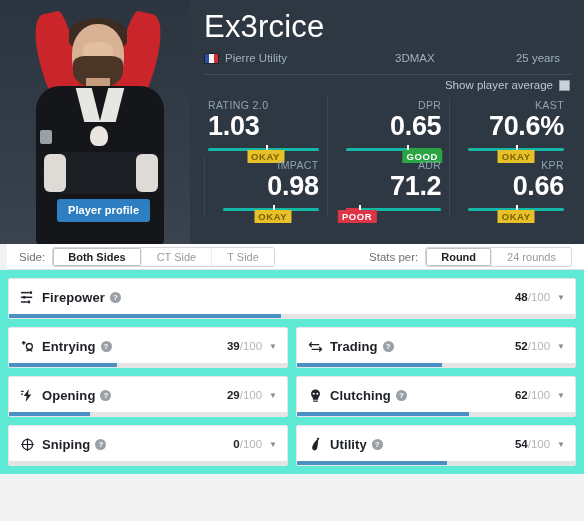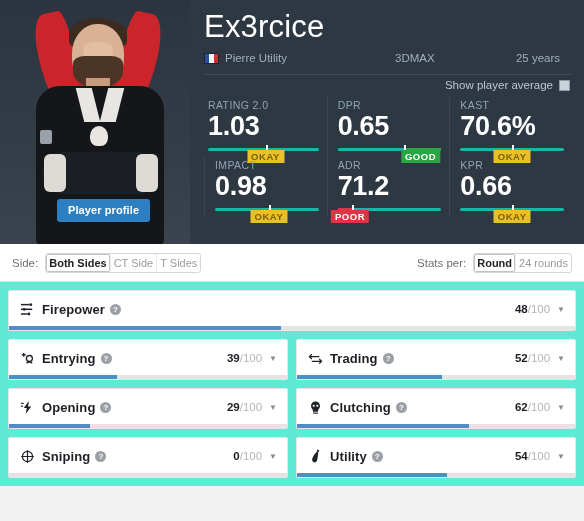--- a/index.html
+++ b/index.html
@@ -138,21 +138,21 @@
     border: 1px solid #8c99a5; cursor: pointer;
   }
 
   
   .stat-grid {
     display: grid;
     grid-template-columns: repeat(3,1fr);
     margin-top: 6px;
   }
   .stat-cell { position: relative; padding: 2px 8px 6px 4px; }
-  .stat-cell + .stat-cell { border-left: 1px solid #3c4651; padding-left: 10px; }
+  .stat-cell + .stat-cell { border-left: 1px solid #3c4651; padding-left: 18px; text-align: right; }
   .stat-label {
     color: #8fa3b3; font-size: 10.5px; letter-spacing: .4px;
   }
   .stat-value {
     color: #fff; font-size: 27px; font-weight: bold;
     line-height: 31px; letter-spacing: -.3px;
   }
   .stat-track {
     position: relative; height: 3px; background: #14b8a6;
     margin-top: 6px; border-radius: 2px;
@@ -166,32 +166,32 @@
     font-size: 9.5px; font-weight: bold; letter-spacing: .6px;
     padding: 1px 4px; color: #fff; transform: translateX(-50%);
     white-space: nowrap;
   }
   .b-okay { background: #e8c02a; color: #7a6200; }
   .b-good { background: #2aa544; }
   .b-poor { background: #dc3545; }
 
   
   .filter-bar {
-    height: 38px; background: #fff;
+    height: 26px; background: #fff;
     border-bottom: 1px solid #e0e0e0;
     display: flex; align-items: center;
-    padding: 0 12px; font-size: 11.5px; color: #5a5a5a;
+    padding: 0 12px; font-size: 11.5px; color: #5a5a5a; margin-left: 7px;
   }
   .filter-label { margin-right: 7px; color: #707070; }
   .seg {
     display: flex; border: 1px solid #d6d6d6;
     border-radius: 3px; overflow: hidden; background: #fff;
   }
   .seg-item {
-    padding: 3px 3px; color: #9a9a9a; cursor: pointer;
+    padding: 3px 15px; color: #9a9a9a; cursor: pointer;
     font-size: 11px; border-right: 1px solid #ececec;
   }
   .seg-item:last-child { border-right: 0; }
   .seg-item.active {
     background: #fff; color: #222; font-weight: bold;
     box-shadow: inset 0 0 0 1px #c3c3c3; border-radius: 2px;
   }
   .spacer { flex: 1; }
 
   
@@ -344,21 +344,21 @@
 
       </div>
     </div>
   </div>
 
   <div class="filter-bar">
     <span class="filter-label">Side:</span>
     <div class="seg">
       <div class="seg-item active">Both Sides</div>
       <div class="seg-item">CT Side</div>
-      <div class="seg-item">T Sides</div>
+      <div class="seg-item">T Side</div>
     </div>
     <div class="spacer"></div>
     <span class="filter-label">Stats per:</span>
     <div class="seg">
       <div class="seg-item active">Round</div>
       <div class="seg-item">24 rounds</div>
     </div>
   </div>
 
   <div class="skills">

